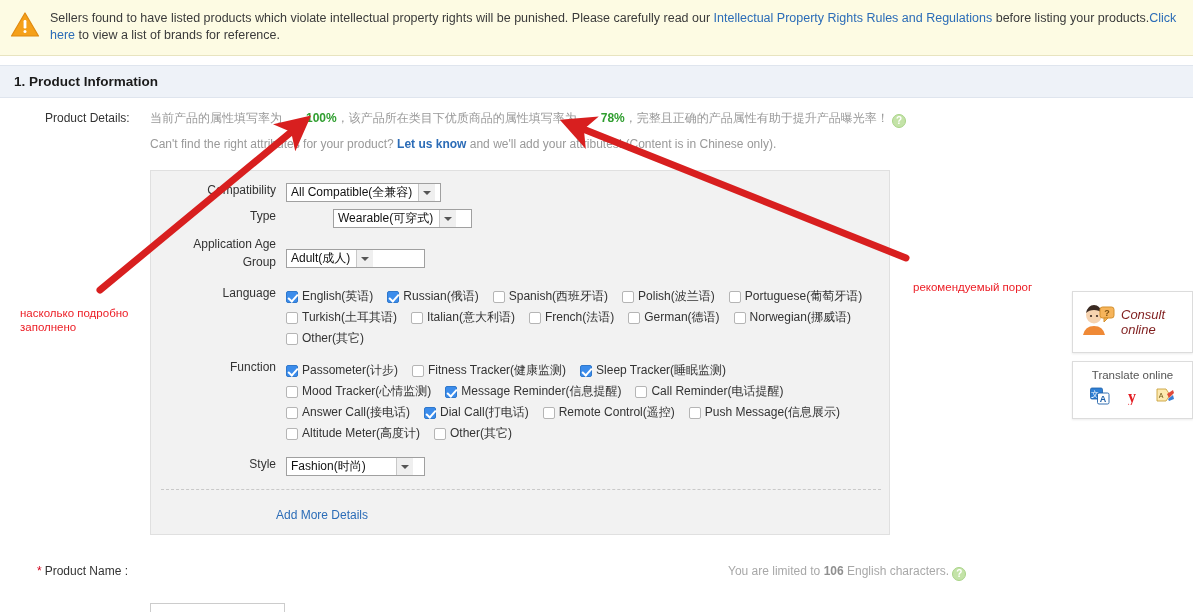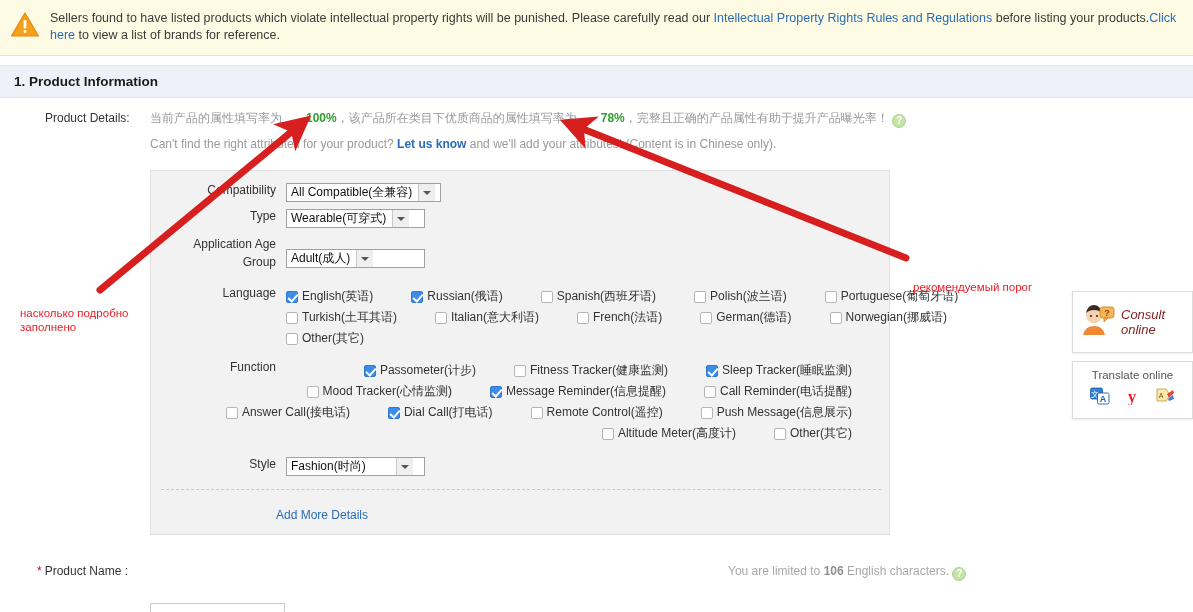--- a/index.html
+++ b/index.html
@@ -122,21 +122,21 @@
   .sel .arrow i {
     display: block;
     width: 0; height: 0;
     border-left: 4px solid transparent;
     border-right: 4px solid transparent;
     border-top: 4px solid #555;
   }
 
   
   .cb-group { display: flex; flex-wrap: wrap; }
-  .cb-line { display: flex; align-items: center; height: 21px; gap: 24px; }
+  .cb-line { display: flex; align-items: center; height: 21px; }
   .cb-item {
     display: inline-flex; align-items: center;
     margin-right: 14px;
     font-size: 12px; color: #333;
     white-space: nowrap;
   }
   .cb-box {
     width: 12px; height: 12px;
     border: 1px solid #b5b5b5;
     background: #fff;
@@ -291,21 +291,21 @@
     <div class="attr-row" style="left:0; top:12px;">
       <div class="attr-label" style="width:135px;">Compatibility</div>
       <div class="sel" style="width:155px;">
         <span class="val">All Compatible(全兼容)</span>
         <span class="arrow">
             <i></i>
           </span>
       </div>
     </div>
 
-    <div class="attr-row" style="left:0; top:38px;">
+    <div class="attr-row" style="left:0; top:38px;gap:47px;">
       <div class="attr-label" style="width:135px;">Type</div>
       <div class="sel" style="width:139px;">
         <span class="val">Wearable(可穿式)</span>
         <span class="arrow">
             <i></i>
           </span>
       </div>
     </div>
 
     <div class="attr-row" style="left:0; top:64px;">
@@ -372,21 +372,21 @@
             <label class="cb-item">
               <span class="cb-box"></span>
               <span>Other(其它)</span>
             </label>
           </div>
         </div>
     </div>
 
     <div class="attr-row" style="left:0; top:189px;">
       <div class="attr-label" style="width:135px;">Function</div>
-      <div class="cb-group" id="function-checkbox-group" style="width:580px;justify-content:flex-end;">
+      <div class="cb-group" id="function-checkbox-group" style="width:580px;">
           <div class="cb-line">
             <label class="cb-item">
               <span class="cb-box checked"></span>
               <span>Passometer(计步)</span>
             </label>
             <label class="cb-item">
               <span class="cb-box"></span>
               <span>Fitness Tracker(健康监测)</span>
             </label>
             <label class="cb-item">

